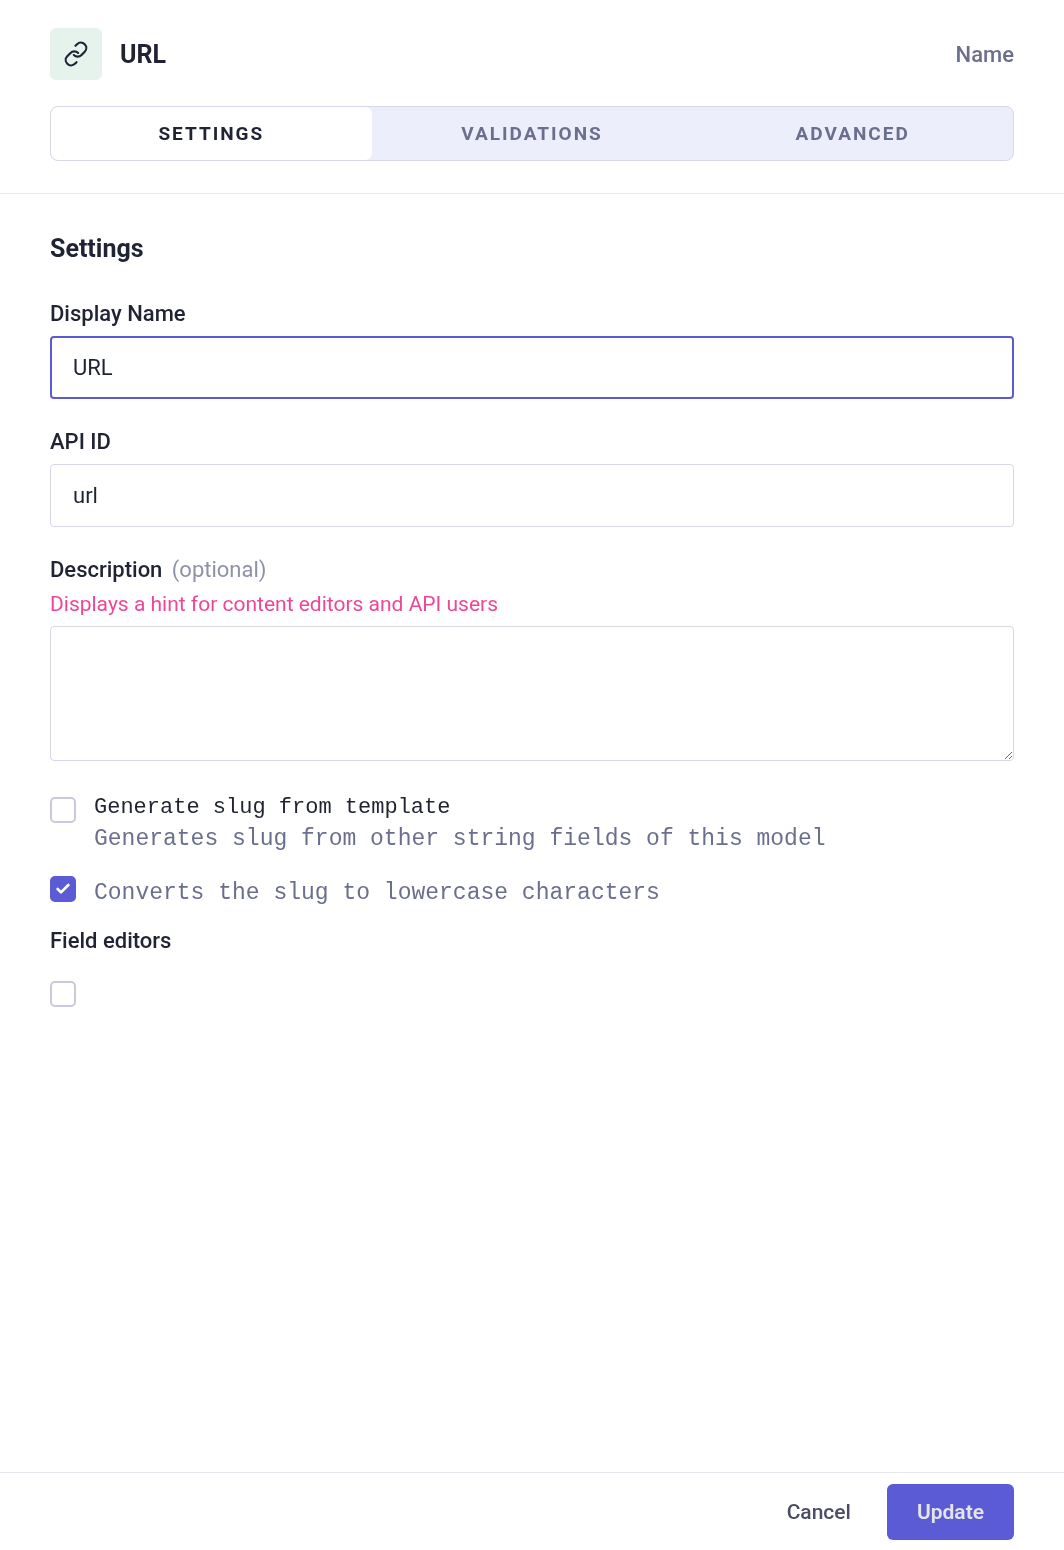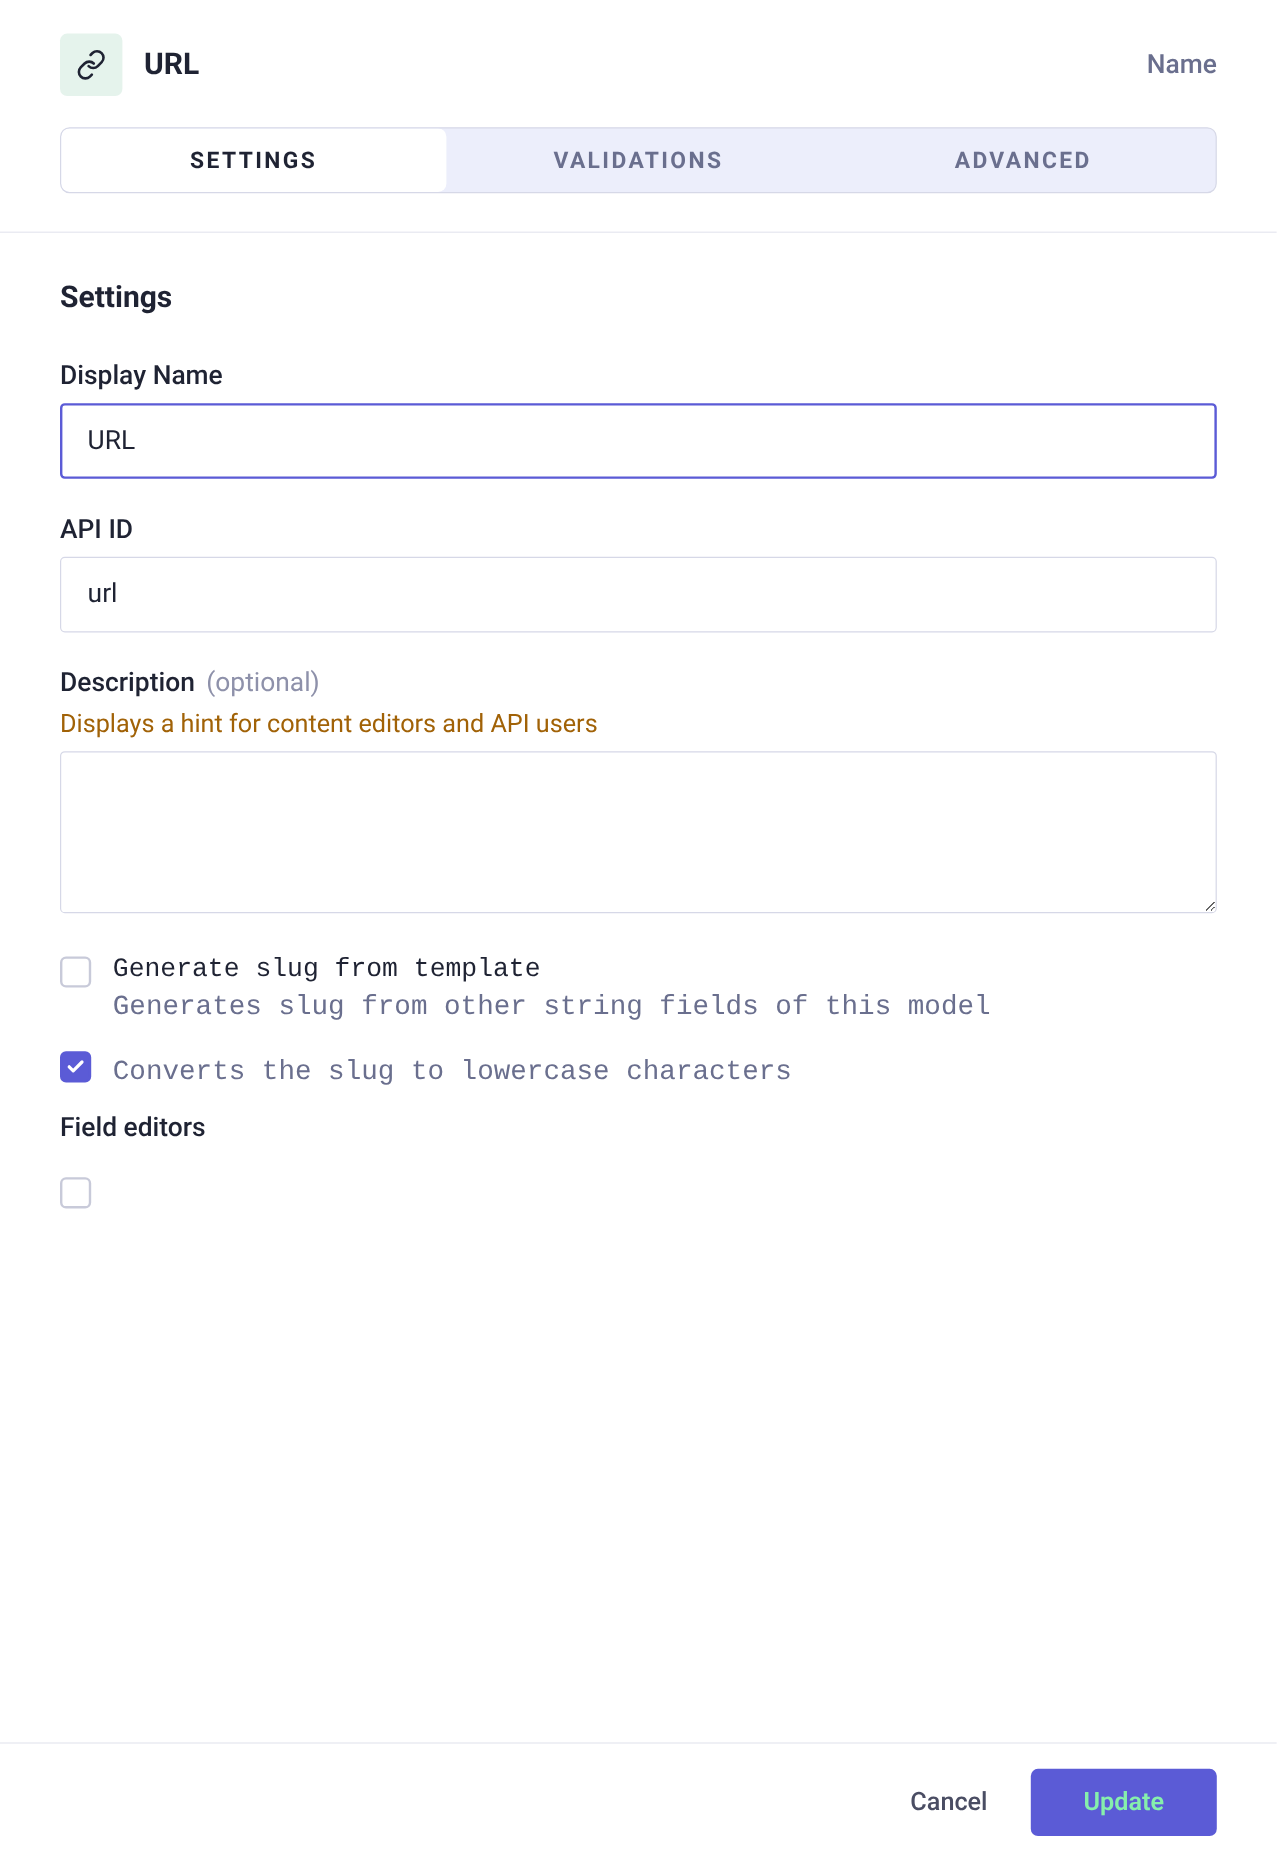--- a/index.html
+++ b/index.html
@@ -110,21 +110,21 @@
       margin-bottom: 10px;
       display: block;
     }
     .label .optional {
       color: #8e91aa;
       font-weight: 400;
       margin-left: 4px;
     }
     .hint {
       font-size: 21px;
-      color: #a16207;
+      color: #ec4899;
       margin-bottom: 10px;
       font-weight: 400;
     }
     .text-input {
       width: 100%;
       padding: 18px 22px;
       font-size: 22px;
       border: 1px solid #d6d8e7;
       border-radius: 4px;
       outline: none;
@@ -188,46 +188,46 @@
       margin-top: 6px;
       font-weight: 400;
     }
 
     
     .footer {
       position: absolute;
       bottom: 0;
       left: 0;
       right: 0;
-      height: 98px;
+      height: 78px;
       border-top: 1px solid #e5e6ef;
       background: #fff;
       display: flex;
       align-items: center;
       justify-content: flex-end;
       padding: 0 50px;
       gap: 28px;
     }
     .btn-cancel {
       background: none;
       border: none;
       font-size: 21px;
       color: #4a4d63;
       font-weight: 500;
       cursor: pointer;
       padding: 12px 8px;
       font-family: inherit;
     }
     .btn-primary {
       background: #5b5bd6;
-      color: #86efac;
+      color: #e5e5e5;
       border: none;
       font-size: 21px;
       font-weight: 600;
-      padding: 16px 44px;
+      padding: 16px 30px;
       border-radius: 6px;
       cursor: pointer;
       font-family: inherit;
     }
   </style>
 </head>
 <body>
 
 <div class="header">
   <div class="header-top">

